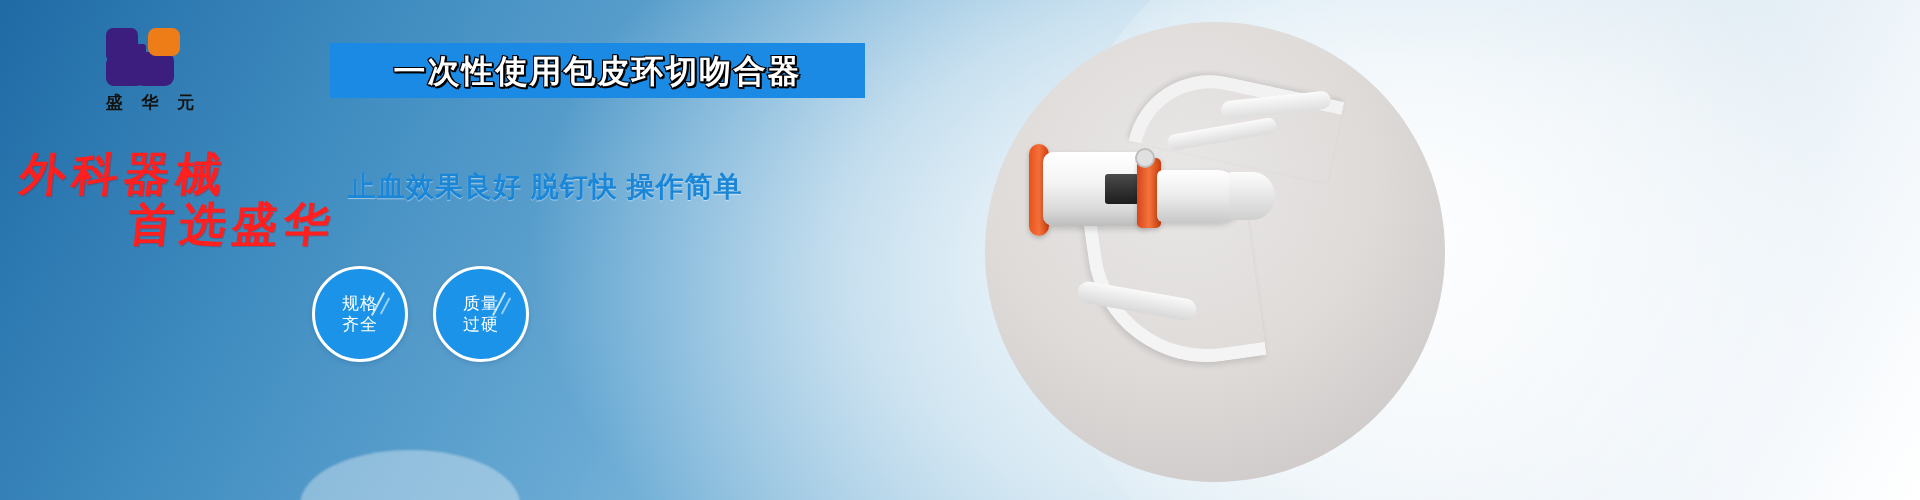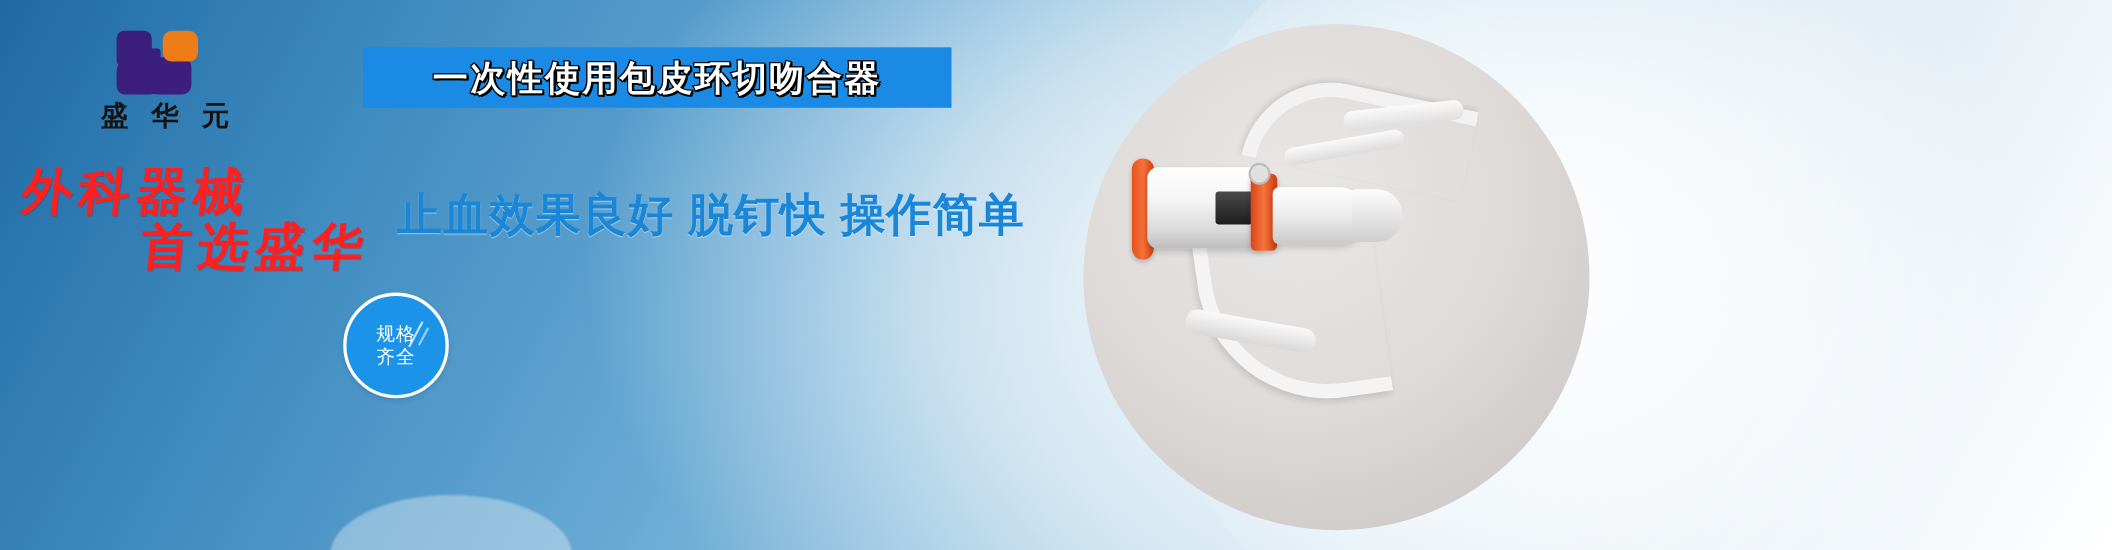--- a/index.html
+++ b/index.html
@@ -53,21 +53,21 @@
     border-radius: 7px;
     background: #3b1e7e;
   }
   .lg.a { left: 2px;  top: 2px;  width: 32px; height: 34px; }
   .lg.b { left: 2px;  top: 30px; width: 38px; height: 30px; border-radius: 8px; }
   .lg.c { left: 30px; top: 26px; width: 40px; height: 34px; border-radius: 9px; }
   .lg.d { left: 44px; top: 2px;  width: 32px; height: 28px; background: #ef7d17; border-radius: 8px; }
   .lg.e { left: 26px; top: 18px; width: 16px; height: 10px; background: #3b1e7e; border-radius: 3px; }
 
   .logo-name {
-    font-size: 25px;
+    font-size: 17px;
     font-weight: 700;
     color: #14120f;
     letter-spacing: 7px;
     text-indent: 7px;
     line-height: 1;
     white-space: nowrap;
   }
 
   
   .slogan {
@@ -120,23 +120,23 @@
     text-shadow:
       2px 2px 0 #000,
       -1px -1px 0 #000,
       2px 0 0 #000,
       0 2px 0 #000;
   }
 
   
   .subtitle {
     position: absolute;
-    left: 361px;
+    left: 348px;
     top: 168px;
-    font-size: 41px;
+    font-size: 28px;
     font-weight: 600;
     color: #1a86d8;
     letter-spacing: 1px;
     white-space: nowrap;
     text-shadow: 0 1px 1px rgba(255,255,255,0.5);
   }
 
   
   .circles {
     position: absolute;
@@ -360,20 +360,28 @@
 
   <div class="subtitle">止血效果良好 脱钉快 操作简单</div>
 
   <div class="circles">
     <div class="circle">
       <span class="slash"></span>
       <span class="slash2"></span>
       <div class="ctext">
         <div>规格</div>
         <div>齐全</div>
+      </div>
+    </div>
+    <div class="circle">
+      <span class="slash"></span>
+      <span class="slash2"></span>
+      <div class="ctext">
+        <div>质量</div>
+        <div>过硬</div>
       </div>
     </div>
   </div>
 
   <div class="product">
     <span class="dev handle-top"></span>
     <span class="dev handle-bot"></span>
     <span class="dev arm2"></span>
     <span class="dev arm"></span>
     <span class="dev ring-orange"></span>

